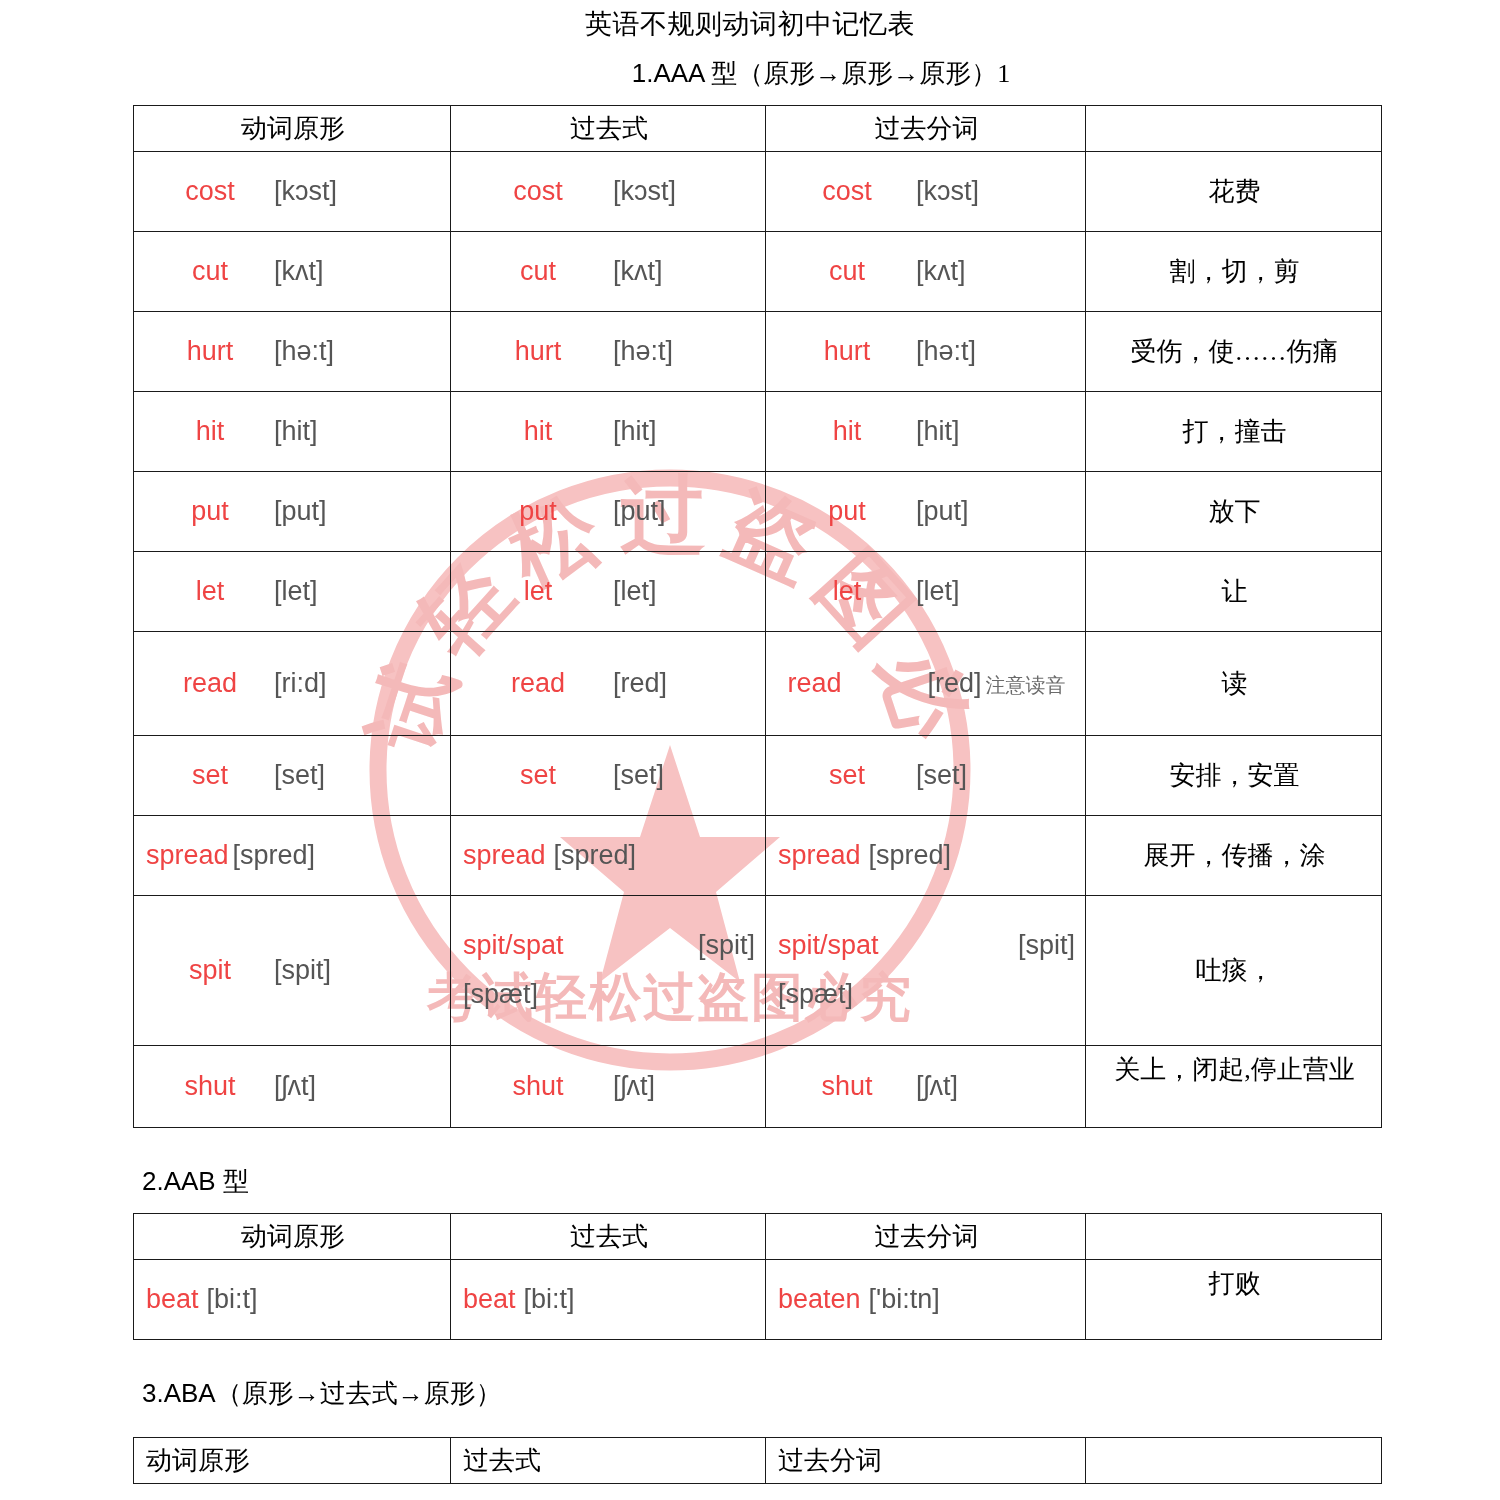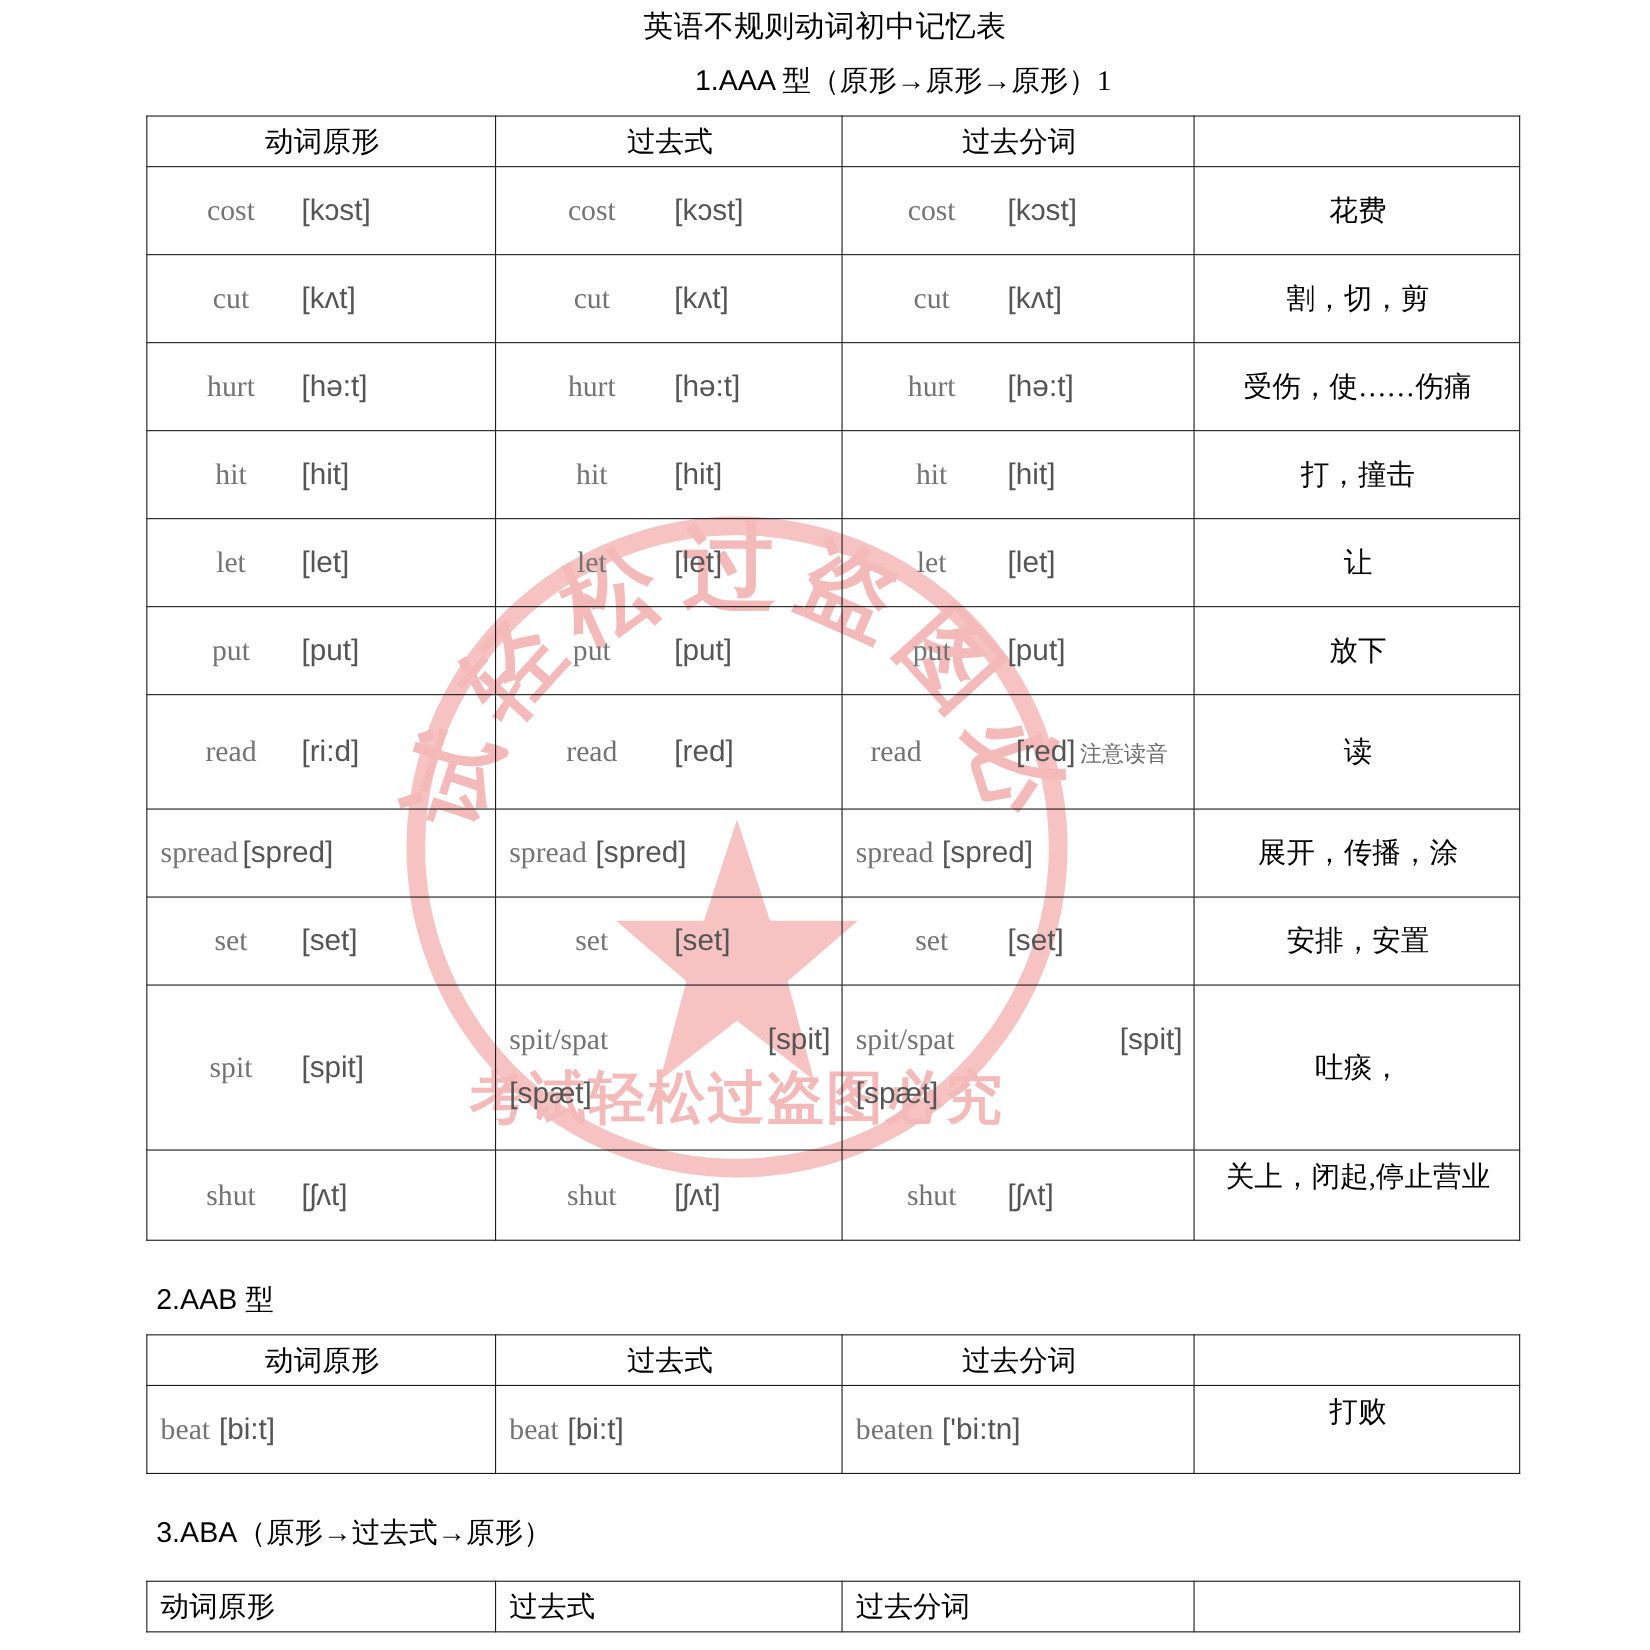--- a/index.html
+++ b/index.html
@@ -91,23 +91,23 @@
     height: 46px;
     padding-top: 2px;
     padding-bottom: 2px;
   }
 
   .cell-flex {
     display: flex;
     align-items: baseline;
   }
   .word {
-    font-family: Liberation Serif, serif;
+    font-family: Liberation Sans, sans-serif;
     font-size: 27px;
-    color: #737373;
+    color: #ef4444;
     white-space: nowrap;
   }
   .phon {
     font-family: "Liberation Sans", "DejaVu Sans", sans-serif;
     font-size: 27px;
     color: #555555;
     white-space: nowrap;
   }
   .note {
     font-family: "Liberation Serif", "DejaVu Serif", serif;
@@ -267,59 +267,59 @@
               <span class="word cw-c">hit</span>
               <span class="phon">[hit]</span>
             </div>
           </td>
         <td><span class="meaning">打，撞击</span></td>
       </tr>
 
       <tr class="row-std">
         <td>
             <div class="cell-flex">
+              <span class="word cw-a">put</span>
+              <span class="phon">[put]</span>
+            </div>
+          </td>
+        <td>
+            <div class="cell-flex">
+              <span class="word cw-b">put</span>
+              <span class="phon">[put]</span>
+            </div>
+          </td>
+        <td>
+            <div class="cell-flex">
+              <span class="word cw-c">put</span>
+              <span class="phon">[put]</span>
+            </div>
+          </td>
+        <td><span class="meaning">放下</span></td>
+      </tr>
+
+      <tr class="row-std">
+        <td>
+            <div class="cell-flex">
               <span class="word cw-a">let</span>
               <span class="phon">[let]</span>
             </div>
           </td>
         <td>
             <div class="cell-flex">
               <span class="word cw-b">let</span>
               <span class="phon">[let]</span>
             </div>
           </td>
         <td>
             <div class="cell-flex">
               <span class="word cw-c">let</span>
               <span class="phon">[let]</span>
             </div>
           </td>
         <td><span class="meaning">让</span></td>
-      </tr>
-
-      <tr class="row-std">
-        <td>
-            <div class="cell-flex">
-              <span class="word cw-a">put</span>
-              <span class="phon">[put]</span>
-            </div>
-          </td>
-        <td>
-            <div class="cell-flex">
-              <span class="word cw-b">put</span>
-              <span class="phon">[put]</span>
-            </div>
-          </td>
-        <td>
-            <div class="cell-flex">
-              <span class="word cw-c">put</span>
-              <span class="phon">[put]</span>
-            </div>
-          </td>
-        <td><span class="meaning">放下</span></td>
       </tr>
 
       <tr class="row-read">
         <td>
             <div class="cell-flex">
               <span class="word cw-a">read</span>
               <span class="phon">[ri:d]</span>
             </div>
           </td>
         <td>
@@ -331,51 +331,51 @@
         <td>
           <div style="line-height:1.9;">
             <span class="word">read</span><span style="display:inline-block;width:86px;"></span><span class="phon">[red]</span>&nbsp;<span class="note">注意读音</span>
           </div>
         </td>
         <td><span class="meaning">读</span></td>
       </tr>
 
       <tr class="row-std">
         <td>
-            <div class="cell-flex"><span class="word">spread</span>&nbsp;<span class="phon">[spred]</span></div>
-          </td>
-        <td>
-            <div class="cell-flex"><span class="word">spread</span>&nbsp;&nbsp;<span class="phon">[spred]</span></div>
-          </td>
-        <td>
-            <div class="cell-flex"><span class="word">spread</span>&nbsp;&nbsp;<span class="phon">[spred]</span></div>
-          </td>
-        <td><span class="meaning">展开，传播，涂</span></td>
-      </tr>
-
-      <tr class="row-std">
-        <td>
             <div class="cell-flex">
               <span class="word cw-a">set</span>
               <span class="phon">[set]</span>
             </div>
           </td>
         <td>
             <div class="cell-flex">
               <span class="word cw-b">set</span>
               <span class="phon">[set]</span>
             </div>
           </td>
         <td>
             <div class="cell-flex">
               <span class="word cw-c">set</span>
               <span class="phon">[set]</span>
             </div>
           </td>
         <td><span class="meaning">安排，安置</span></td>
+      </tr>
+
+      <tr class="row-std">
+        <td>
+            <div class="cell-flex"><span class="word">spread</span>&nbsp;<span class="phon">[spred]</span></div>
+          </td>
+        <td>
+            <div class="cell-flex"><span class="word">spread</span>&nbsp;&nbsp;<span class="phon">[spred]</span></div>
+          </td>
+        <td>
+            <div class="cell-flex"><span class="word">spread</span>&nbsp;&nbsp;<span class="phon">[spred]</span></div>
+          </td>
+        <td><span class="meaning">展开，传播，涂</span></td>
       </tr>
 
       <tr class="row-spit">
         <td>
             <div class="cell-flex">
               <span class="word cw-a">spit</span>
               <span class="phon">[spit]</span>
             </div>
           </td>
         <td>

